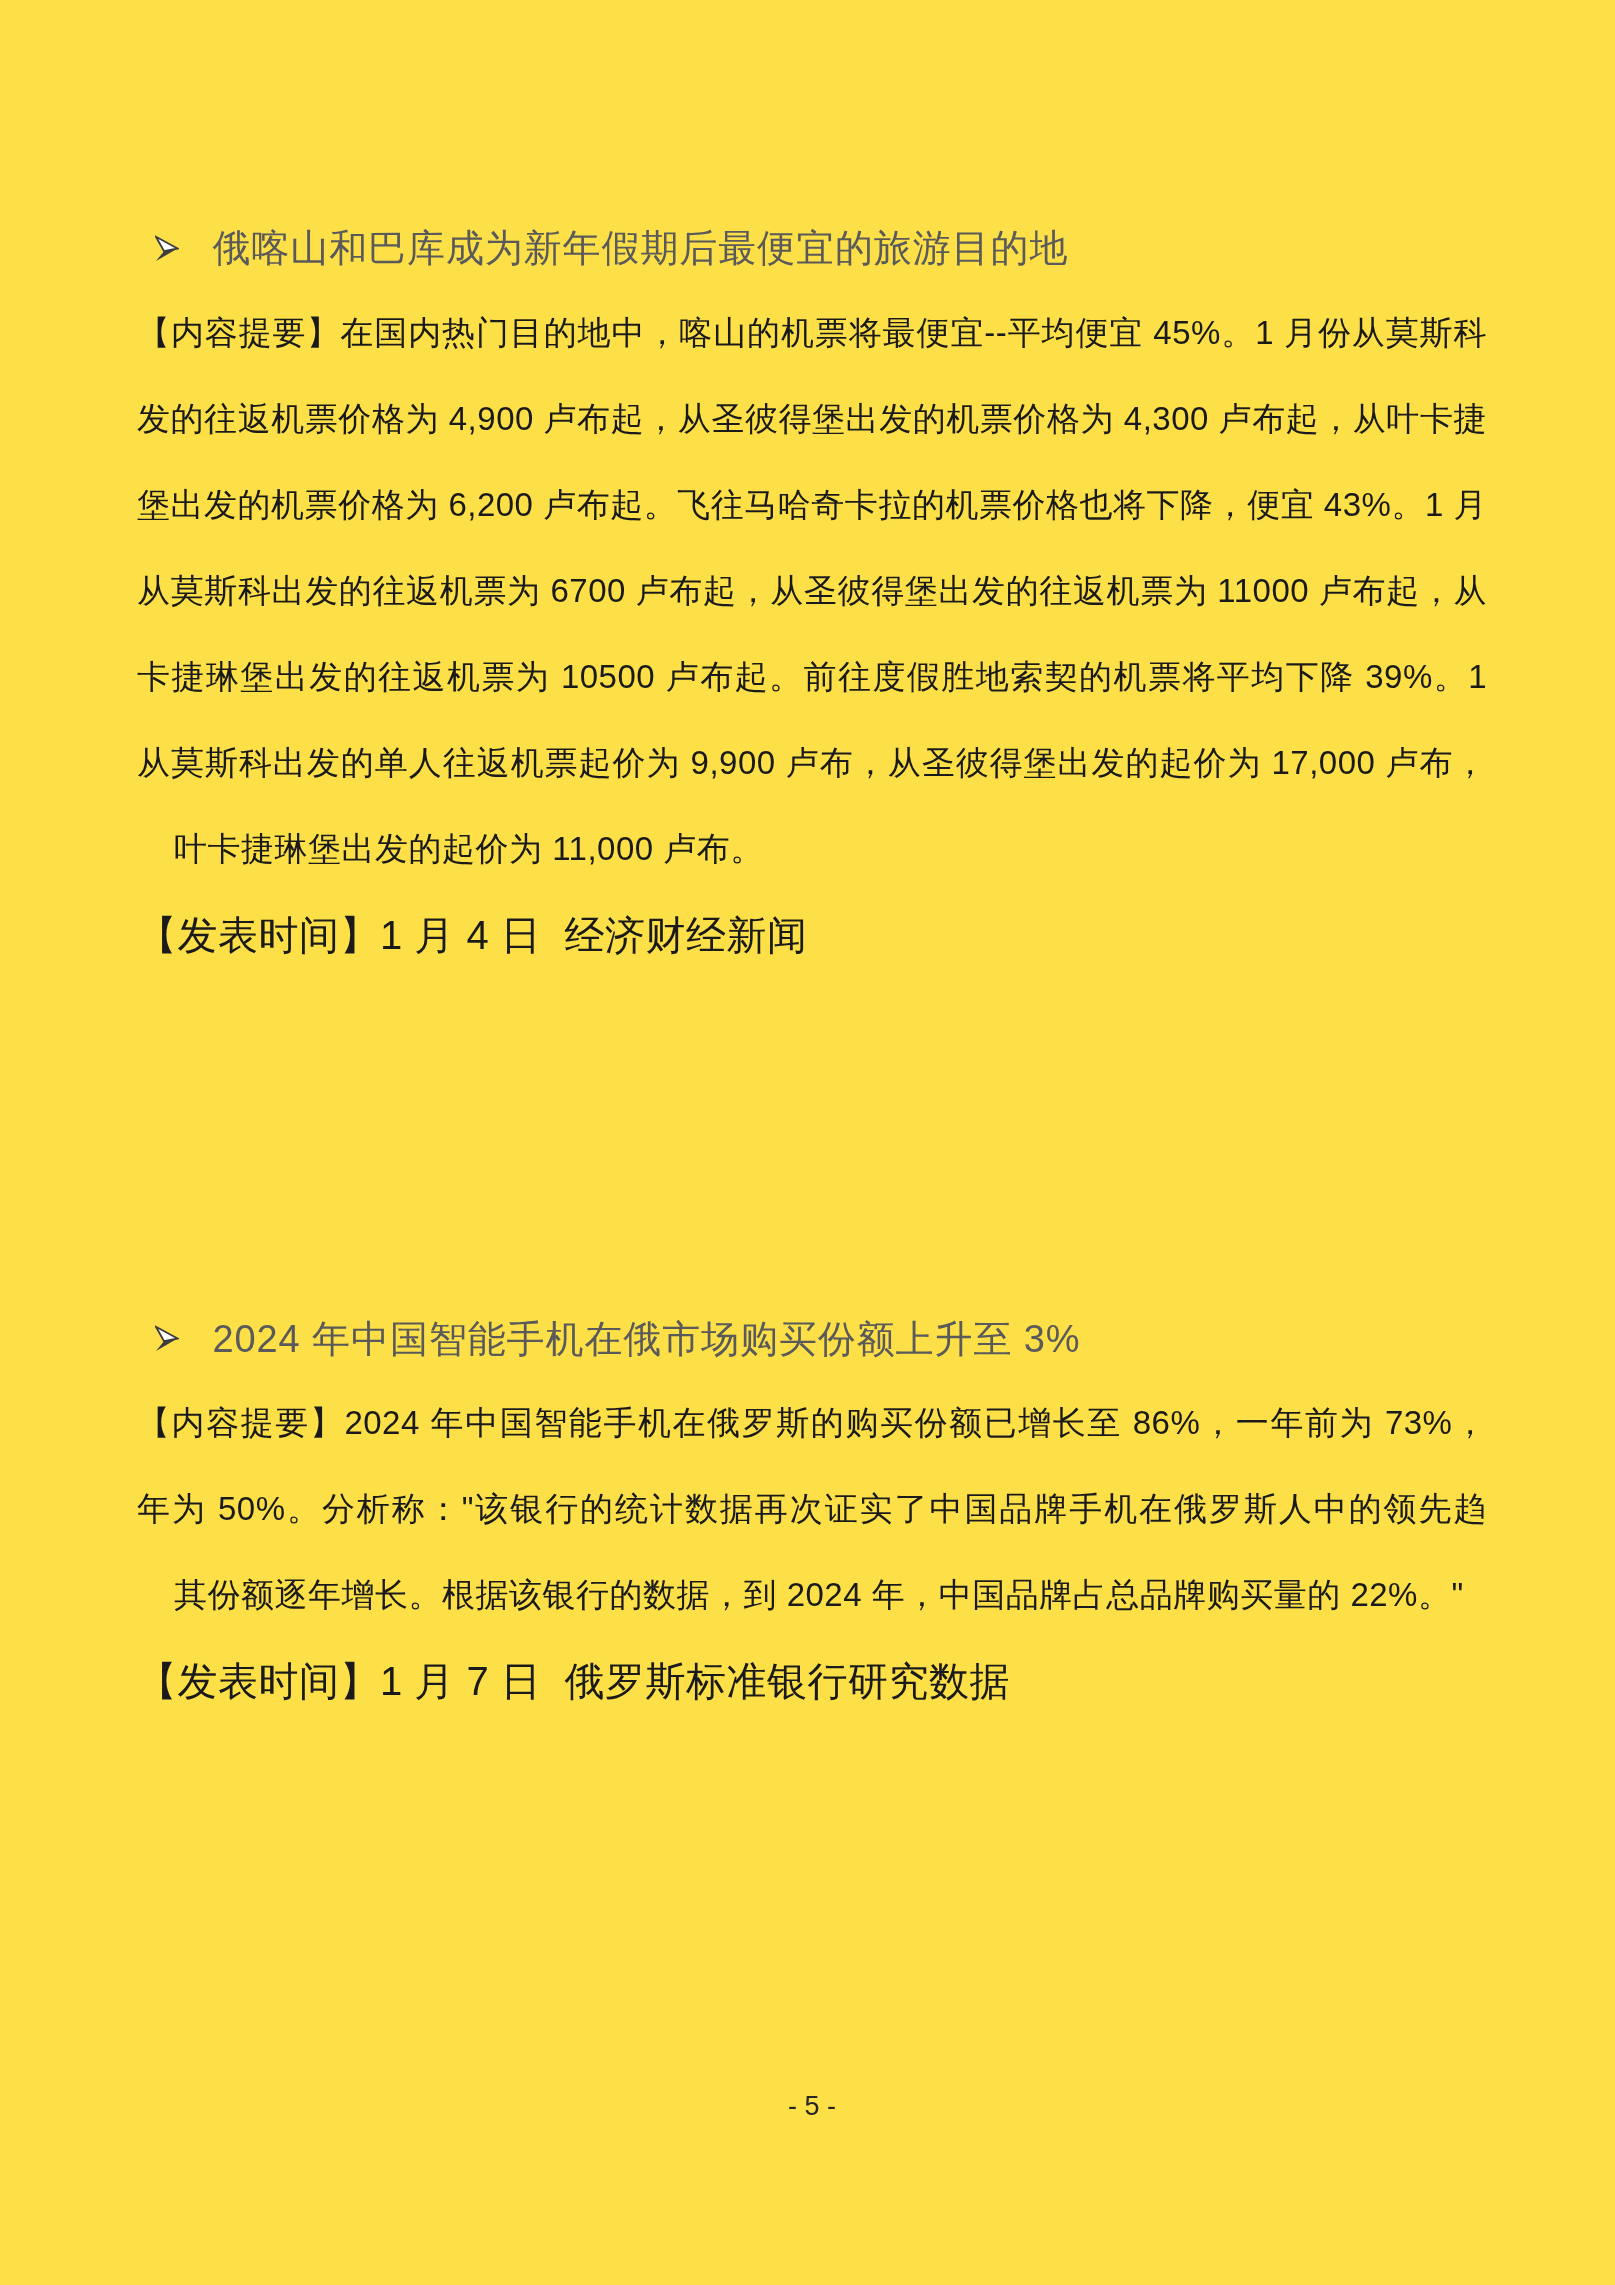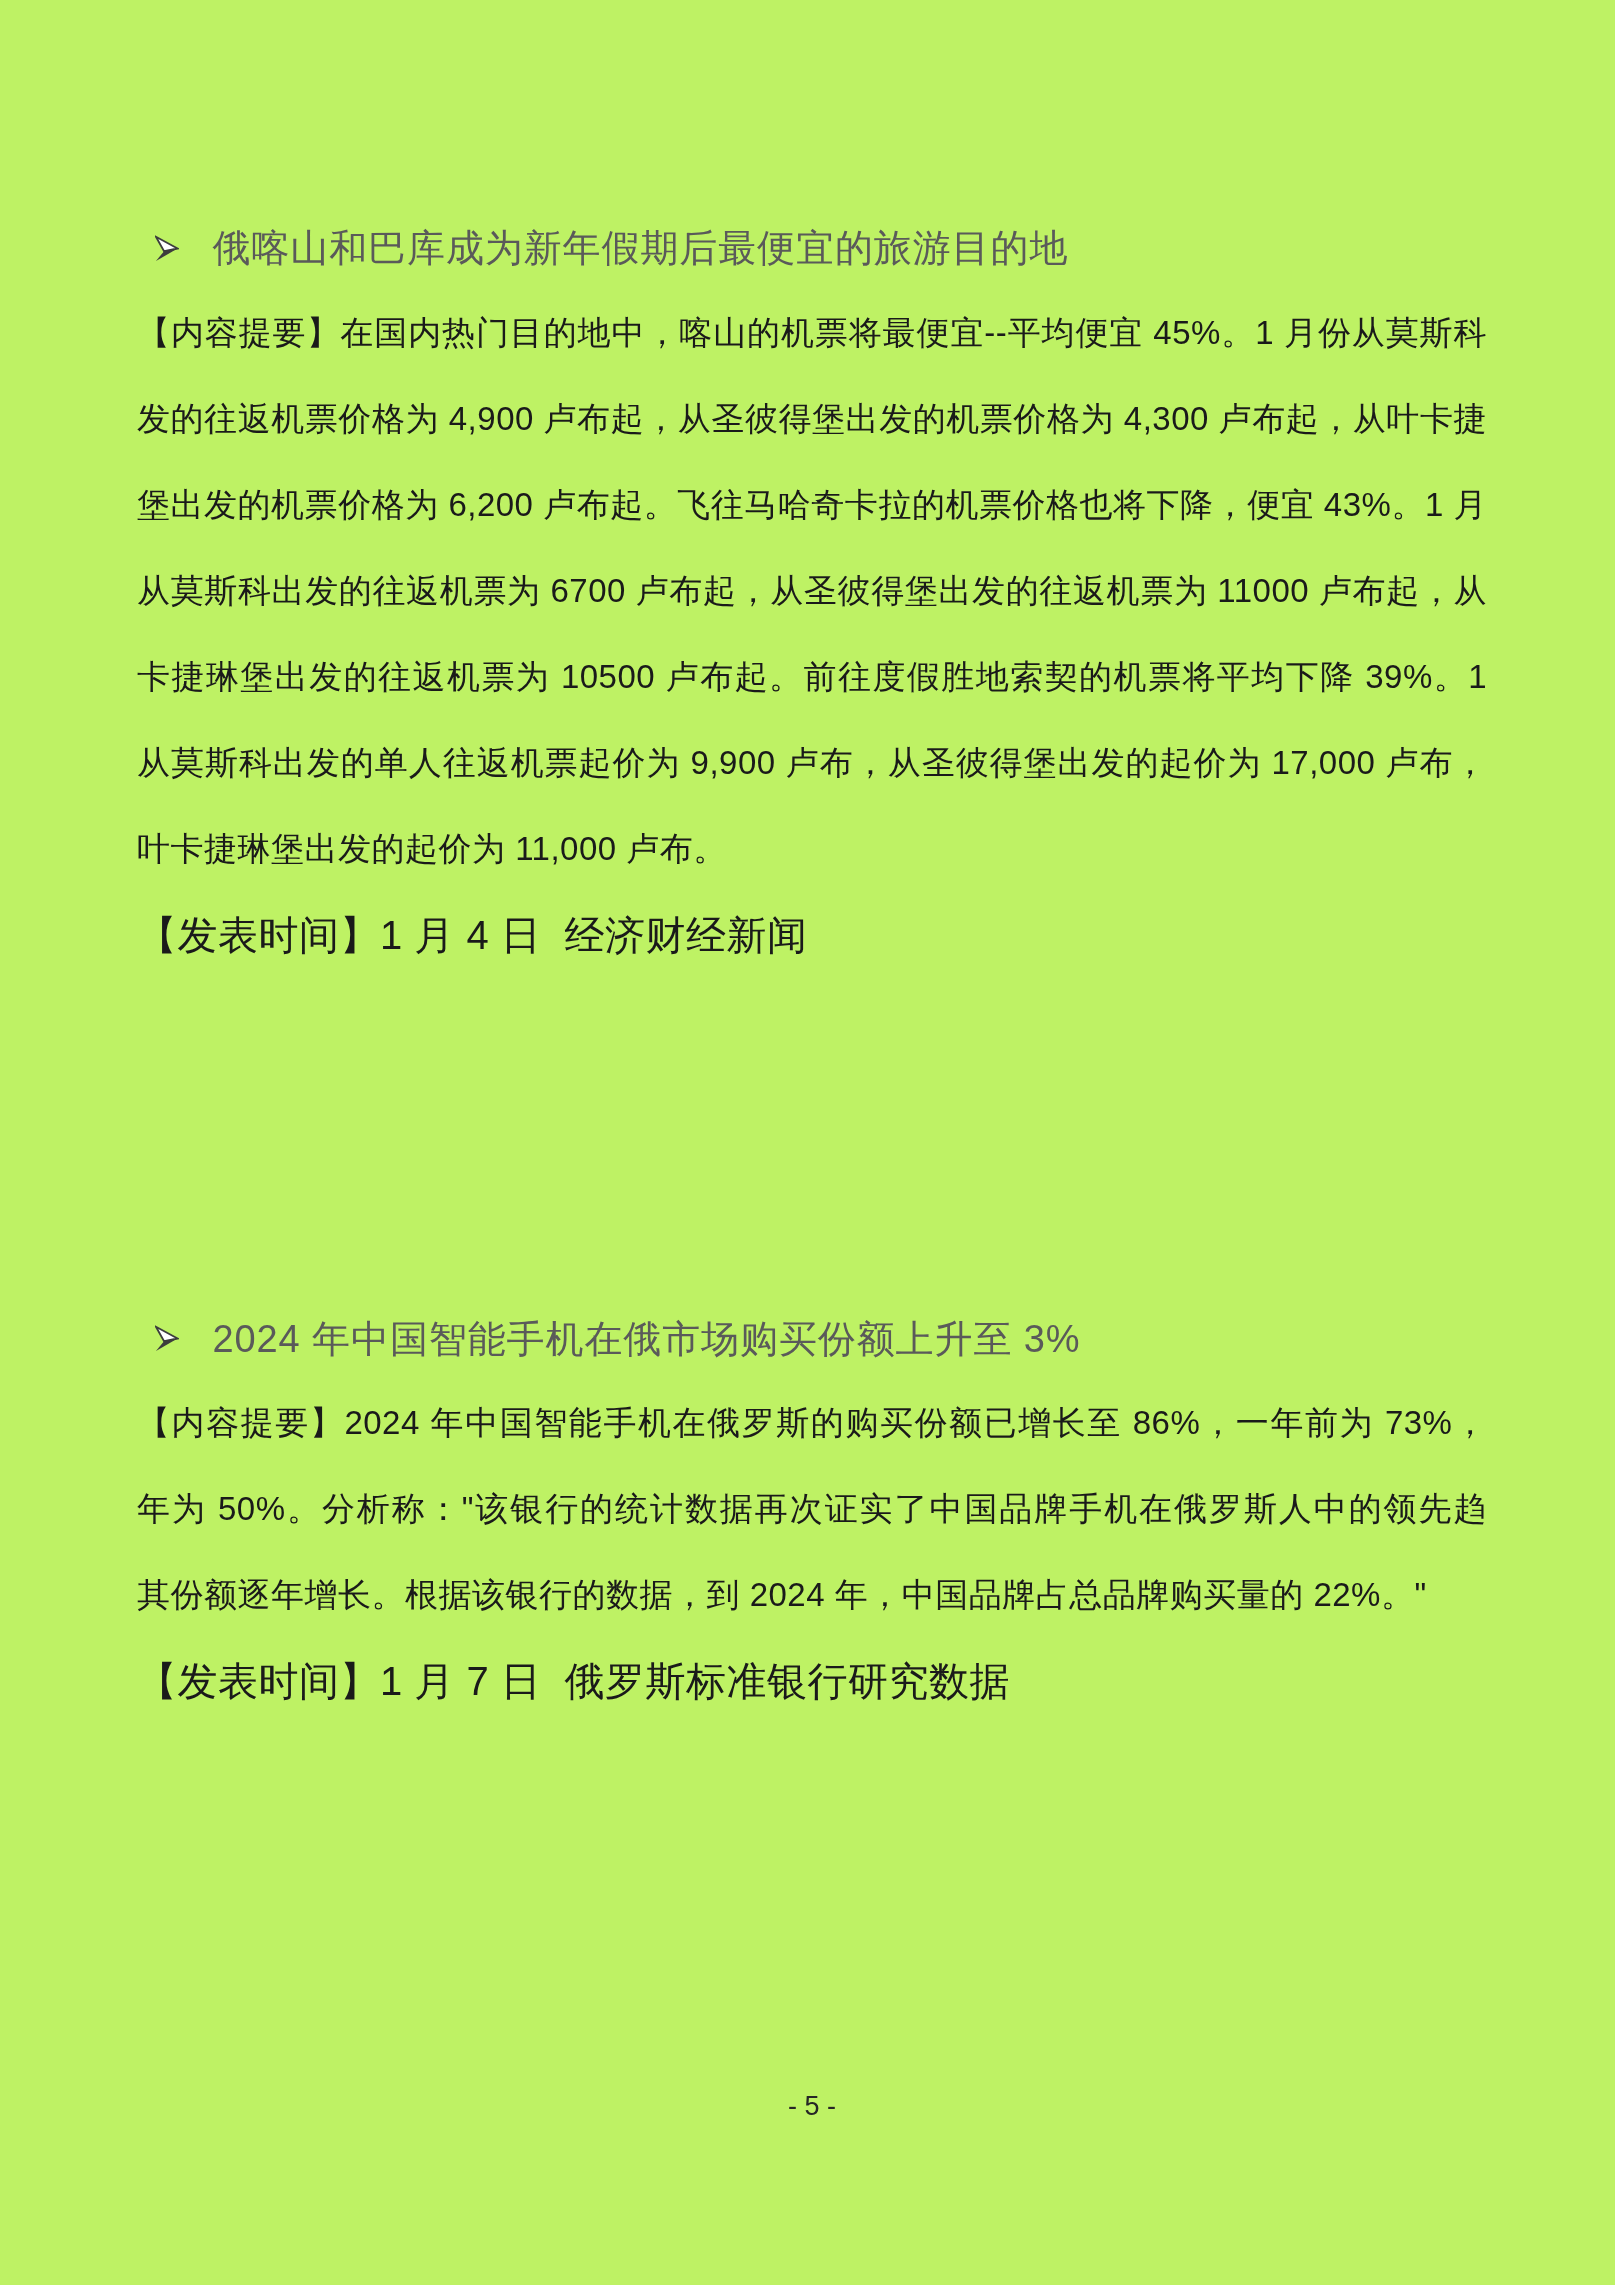--- a/index.html
+++ b/index.html
@@ -2,21 +2,21 @@
 <html lang="zh" style="font-size:14.5px"><head>
 <meta charset="utf-8">
 <style>
   html, body { margin: 0; padding: 0; background: #ffffff; }
   .page {
     position: relative;
     width: 1616px;
     height: 2285px;
     box-sizing: border-box;
     padding: 0 129px 8px 137px;
-    background: #bef264;
+    background: #fde047;
     font-family: "Liberation Sans", "DejaVu Sans", sans-serif;
     color: #1a1a1a;
     overflow: hidden;
   }
   .heading {
     display: flex;
     align-items: center;
     padding-left: 18px;
     font-size: 38px;
     line-height: 54px;
@@ -40,20 +40,21 @@
     line-height: 86px;
     height: 86px;
     overflow: hidden;
     text-align: justify;
     text-align-last: justify;
     letter-spacing: 0.5px;
   }
   .line.last {
     text-align: right;
     text-align-last: left;
+    margin-left: 37px;
   }
   .publine {
     font-size: 40px;
     line-height: 86px;
     height: 86px;
     white-space: pre-wrap;
     letter-spacing: 0.5px;
   }
   .pagenum {
     margin-top: 364px;

